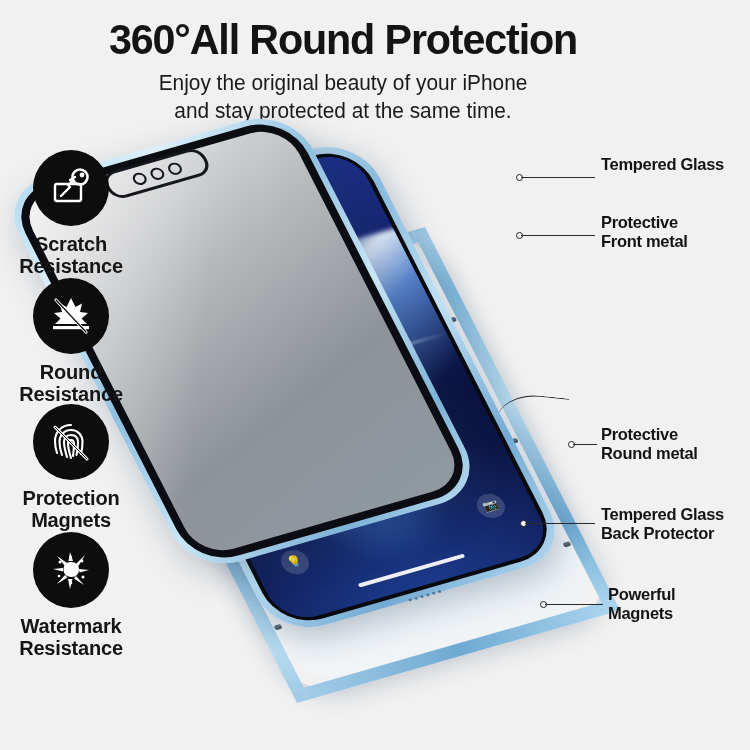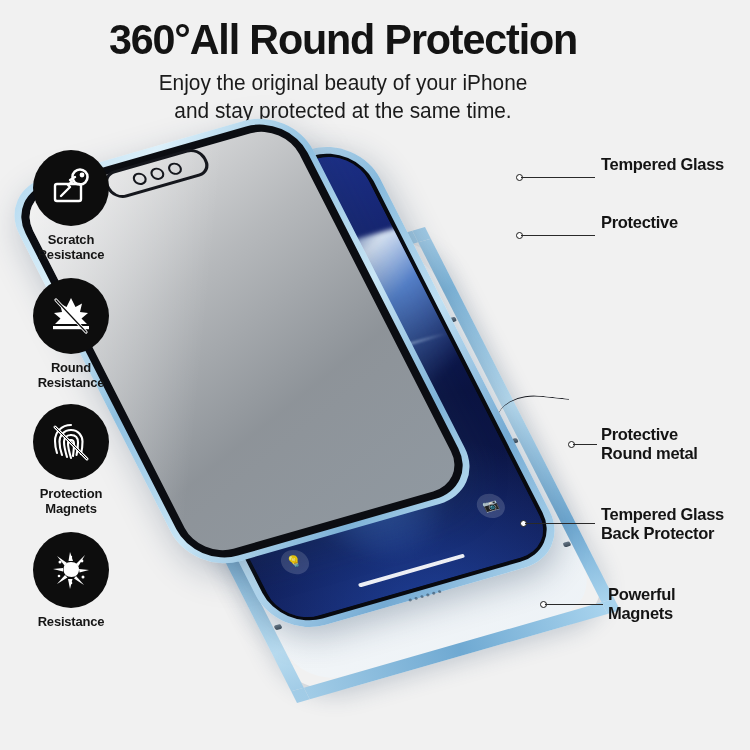--- a/index.html
+++ b/index.html
@@ -29,21 +29,21 @@
   
   .features{position:absolute;left:0;top:150px;width:142px;}
   .feature{position:absolute;left:0;width:142px;text-align:center;}
   .feat-circle{
     width:76px;height:76px;border-radius:50%;
     background:#0d0d0d;margin:0 auto;
     display:flex;align-items:center;justify-content:center;
     position:relative;
   }
   .feat-label{
-    margin-top:7px;font-size:13px;font-weight:bold;line-height:1.12;
+    margin-top:7px;font-size:20px;font-weight:bold;line-height:1.12;
     color:#151515;letter-spacing:-.2px;
   }
 
   
   .callout{position:absolute;font-size:16.5px;font-weight:bold;line-height:1.16;
     color:#141414;letter-spacing:-.3px;}
   .leader{position:absolute;height:1px;background:#2a2a2a;}
   .leaddot{position:absolute;width:5px;height:5px;border-radius:50%;
     background:#fff;border:1.4px solid #1d1d1d;}
 
@@ -299,37 +299,39 @@
             <circle cx="13" cy="16" r="1.5"></circle>
               <circle cx="35" cy="15" r="1.4"></circle>
             <circle cx="12" cy="30" r="1.3"></circle>
               <circle cx="36" cy="31" r="1.5"></circle>
             <circle cx="24" cy="11" r="1.2"></circle>
               <circle cx="24" cy="37" r="1.3"></circle>
           </g>
         </svg>
       </div>
       <div class="feat-label">
+        <div>Watermark</div>
         <div>Resistance</div>
       </div>
     </div>
   </div>
 
   <div>
 
     <div class="leaddot" style="left:516px;top:174px;"></div>
     <div class="leader" style="left:521px;top:177px;width:74px;"></div>
     <div class="callout" style="left:601px;top:155px;width:150px;">
       <div>Tempered Glass</div>
     </div>
 
     <div class="leaddot" style="left:516px;top:232px;"></div>
     <div class="leader" style="left:521px;top:235px;width:74px;"></div>
     <div class="callout" style="left:601px;top:213px;width:150px;">
       <div>Protective</div>
+      <div>Front metal</div>
     </div>
 
     <div class="leaddot" style="left:568px;top:441px;"></div>
     <div class="leader" style="left:573px;top:444px;width:24px;"></div>
     <div class="callout" style="left:601px;top:425px;width:150px;">
       <div>Protective</div>
       <div>Round metal</div>
     </div>
 
     <div class="leaddot" style="left:520px;top:520px;"></div>

